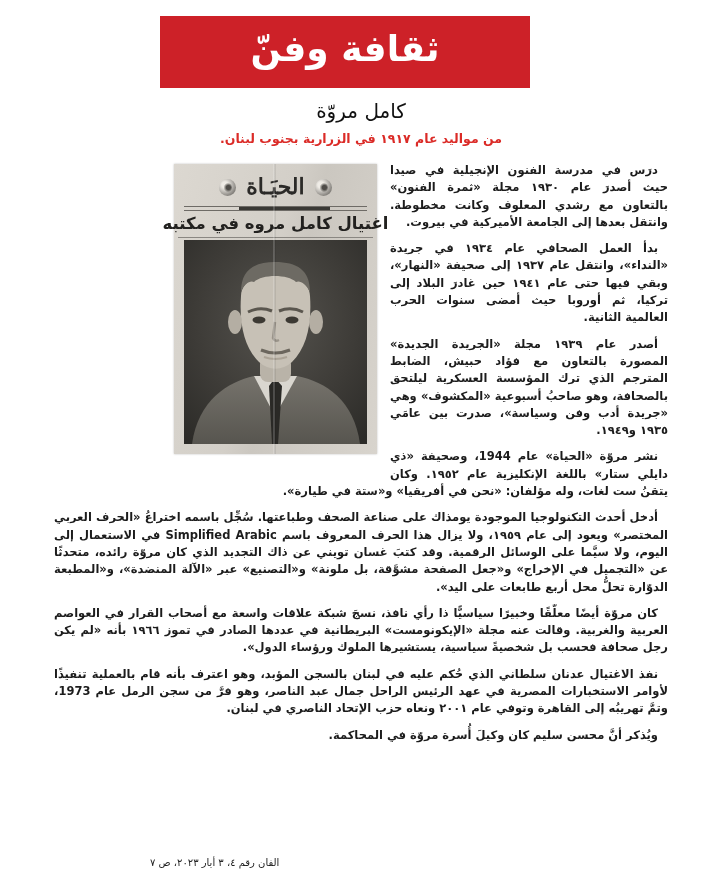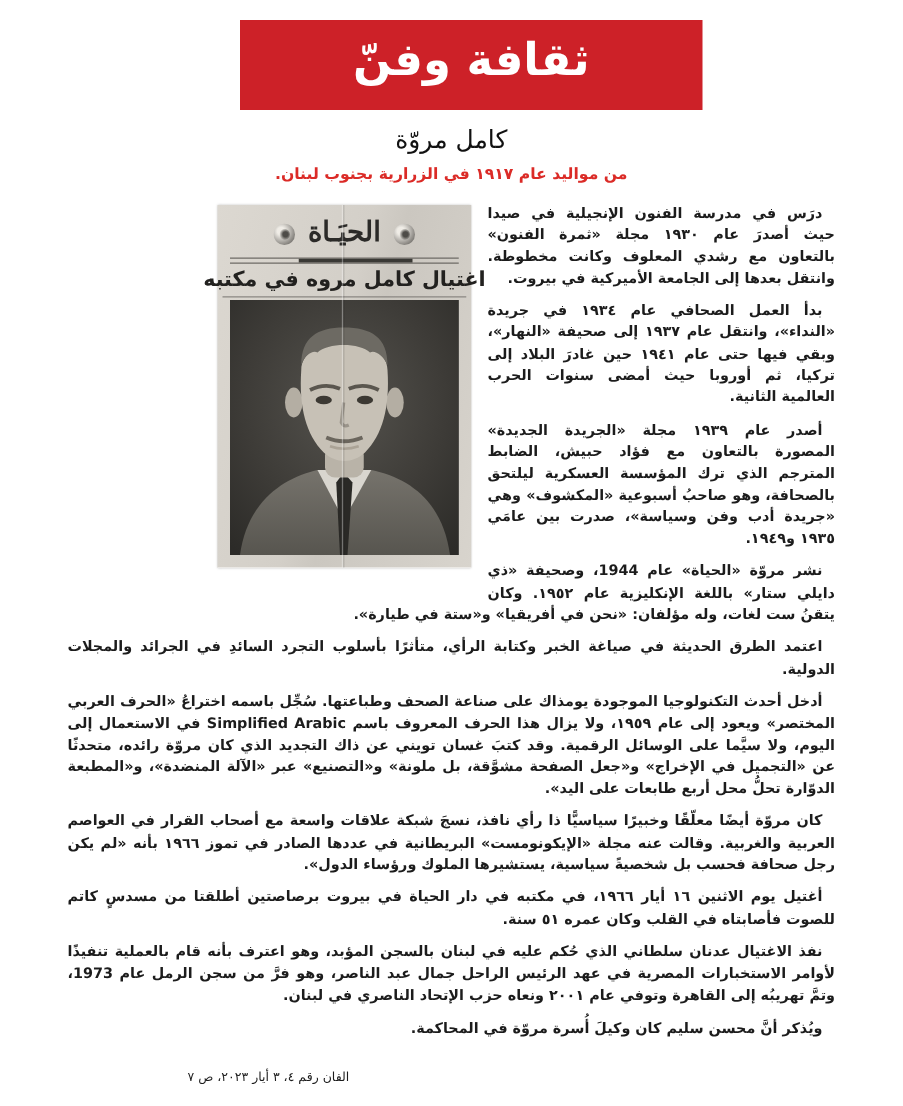--- a/index.html
+++ b/index.html
@@ -2,21 +2,21 @@
 <html lang="ar" dir="rtl"><head>
 <meta charset="utf-8">
 <style>
   html,body{margin:0;padding:0;}
   body{
     width:722px;height:885px;position:relative;background:#ffffff;
     font-family:"DejaVu Sans","Liberation Sans",sans-serif;
     overflow:hidden;
   }
   .banner{
-    position:absolute;top:16px;left:192px;width:370px;height:72px;
+    position:absolute;top:16px;left:160px;width:370px;height:72px;
     background:#cd2128;color:#ffffff;
     display:flex;align-items:center;justify-content:center;
   }
   .banner-text{font-size:36px;font-weight:bold;line-height:1;padding-bottom:6px;}
   .article-title{
     position:absolute;top:99px;left:0;width:722px;text-align:center;
     font-size:20px;font-weight:normal;color:#111111;
   }
   .article-subtitle{
     position:absolute;top:131px;left:0;width:722px;text-align:center;
@@ -145,21 +145,19 @@
         <path d="M80 117 q11 4 23 0" stroke="#aba396" stroke-width="2" fill="none"></path>
       </svg>
     </div>
     <div class="fold"></div>
   </div>
 
   <p>درَس في مدرسة الفنون الإنجيلية في صيدا حيث أصدرَ عام ١٩٣٠ مجلة «ثمرة الفنون» بالتعاون مع رشدي المعلوف وكانت مخطوطة. وانتقل بعدها إلى الجامعة الأميركية في بيروت.</p>
   <p>بدأ العمل الصحافي عام ١٩٣٤ في جريدة «النداء»، وانتقل عام ١٩٣٧ إلى صحيفة «النهار»، وبقي فيها حتى عام ١٩٤١ حين غادرَ البلاد إلى تركيا، ثم أوروبا حيث أمضى سنوات الحرب العالمية الثانية.</p>
   <p>أصدر عام ١٩٣٩ مجلة «الجريدة الجديدة» المصورة بالتعاون مع فؤاد حبيش، الضابط المترجم الذي ترك المؤسسة العسكرية ليلتحق بالصحافة، وهو صاحبُ أسبوعية «المكشوف» وهي «جريدة أدب وفن وسياسة»، صدرت بين عامَي ١٩٣٥ و١٩٤٩.</p>
   <p>نشر مروّة «الحياة» عام 1944، وصحيفة «ذي دايلي ستار» باللغة الإنكليزية عام ١٩٥٢. وكان يتقنُ ست لغات، وله مؤلفان: «نحن في أفريقيا» و«ستة في طيارة».</p>
-  <p>اعتمد الطرق الحديثة في صياغة الخبر وكتابة الرأي، متأثرًا بأسلوب التجرد السائدِ في الجرائد والمجلات الدولية.</p>
   <p>أدخل أحدث التكنولوجيا الموجودة يومذاك على صناعة الصحف وطباعتها. سُجِّل باسمه اختراعُ «الحرف العربي المختصر» ويعود إلى عام ١٩٥٩، ولا يزال هذا الحرف المعروف باسم Simplified Arabic في الاستعمال إلى اليوم، ولا سيَّما على الوسائل الرقمية. وقد كتبَ غسان تويني عن ذاك التجديد الذي كان مروّة رائده، متحدثًا عن «التجميل في الإخراج» و«جعل الصفحة مشوَّقة، بل ملونة» و«التصنيع» عبر «الآلة المنضدة»، و«المطبعة الدوّارة تحلُّ محل أربع طابعات على اليد».</p>
   <p>كان مروّة أيضًا معلّقًا وخبيرًا سياسيًّا ذا رأي نافذ، نسجَ شبكة علاقات واسعة مع أصحاب القرار في العواصم العربية والغربية. وقالت عنه مجلة «الإيكونومست» البريطانية في عددها الصادر في تموز ١٩٦٦ بأنه «لم يكن رجل صحافة فحسب بل شخصيةً سياسية، يستشيرها الملوك ورؤساء الدول».</p>
-  <p>أغتيل يوم الاثنين ١٦ أيار ١٩٦٦، في مكتبه في دار الحياة في بيروت برصاصتين أطلقتا من مسدسٍ كاتم للصوت فأصابتاه في القلب وكان عمره ٥١ سنة.</p>
   <p>نفذ الاغتيال عدنان سلطاني الذي حُكم عليه في لبنان بالسجن المؤبد، وهو اعترف بأنه قام بالعملية تنفيذًا لأوامر الاستخبارات المصرية في عهد الرئيس الراحل جمال عبد الناصر، وهو فرَّ من سجن الرمل عام 1973، وتمَّ تهريبُه إلى القاهرة وتوفي عام ٢٠٠١ ونعاه حزب الإتحاد الناصري في لبنان.</p>
   <p>ويُذكر أنَّ محسن سليم كان وكيلَ أُسرة مروّة في المحاكمة.</p>
 </div>
 
 <div class="footer">الفان رقم ٤، ٣ أيار ٢٠٢٣، ص ٧</div>
 
 </body></html>

